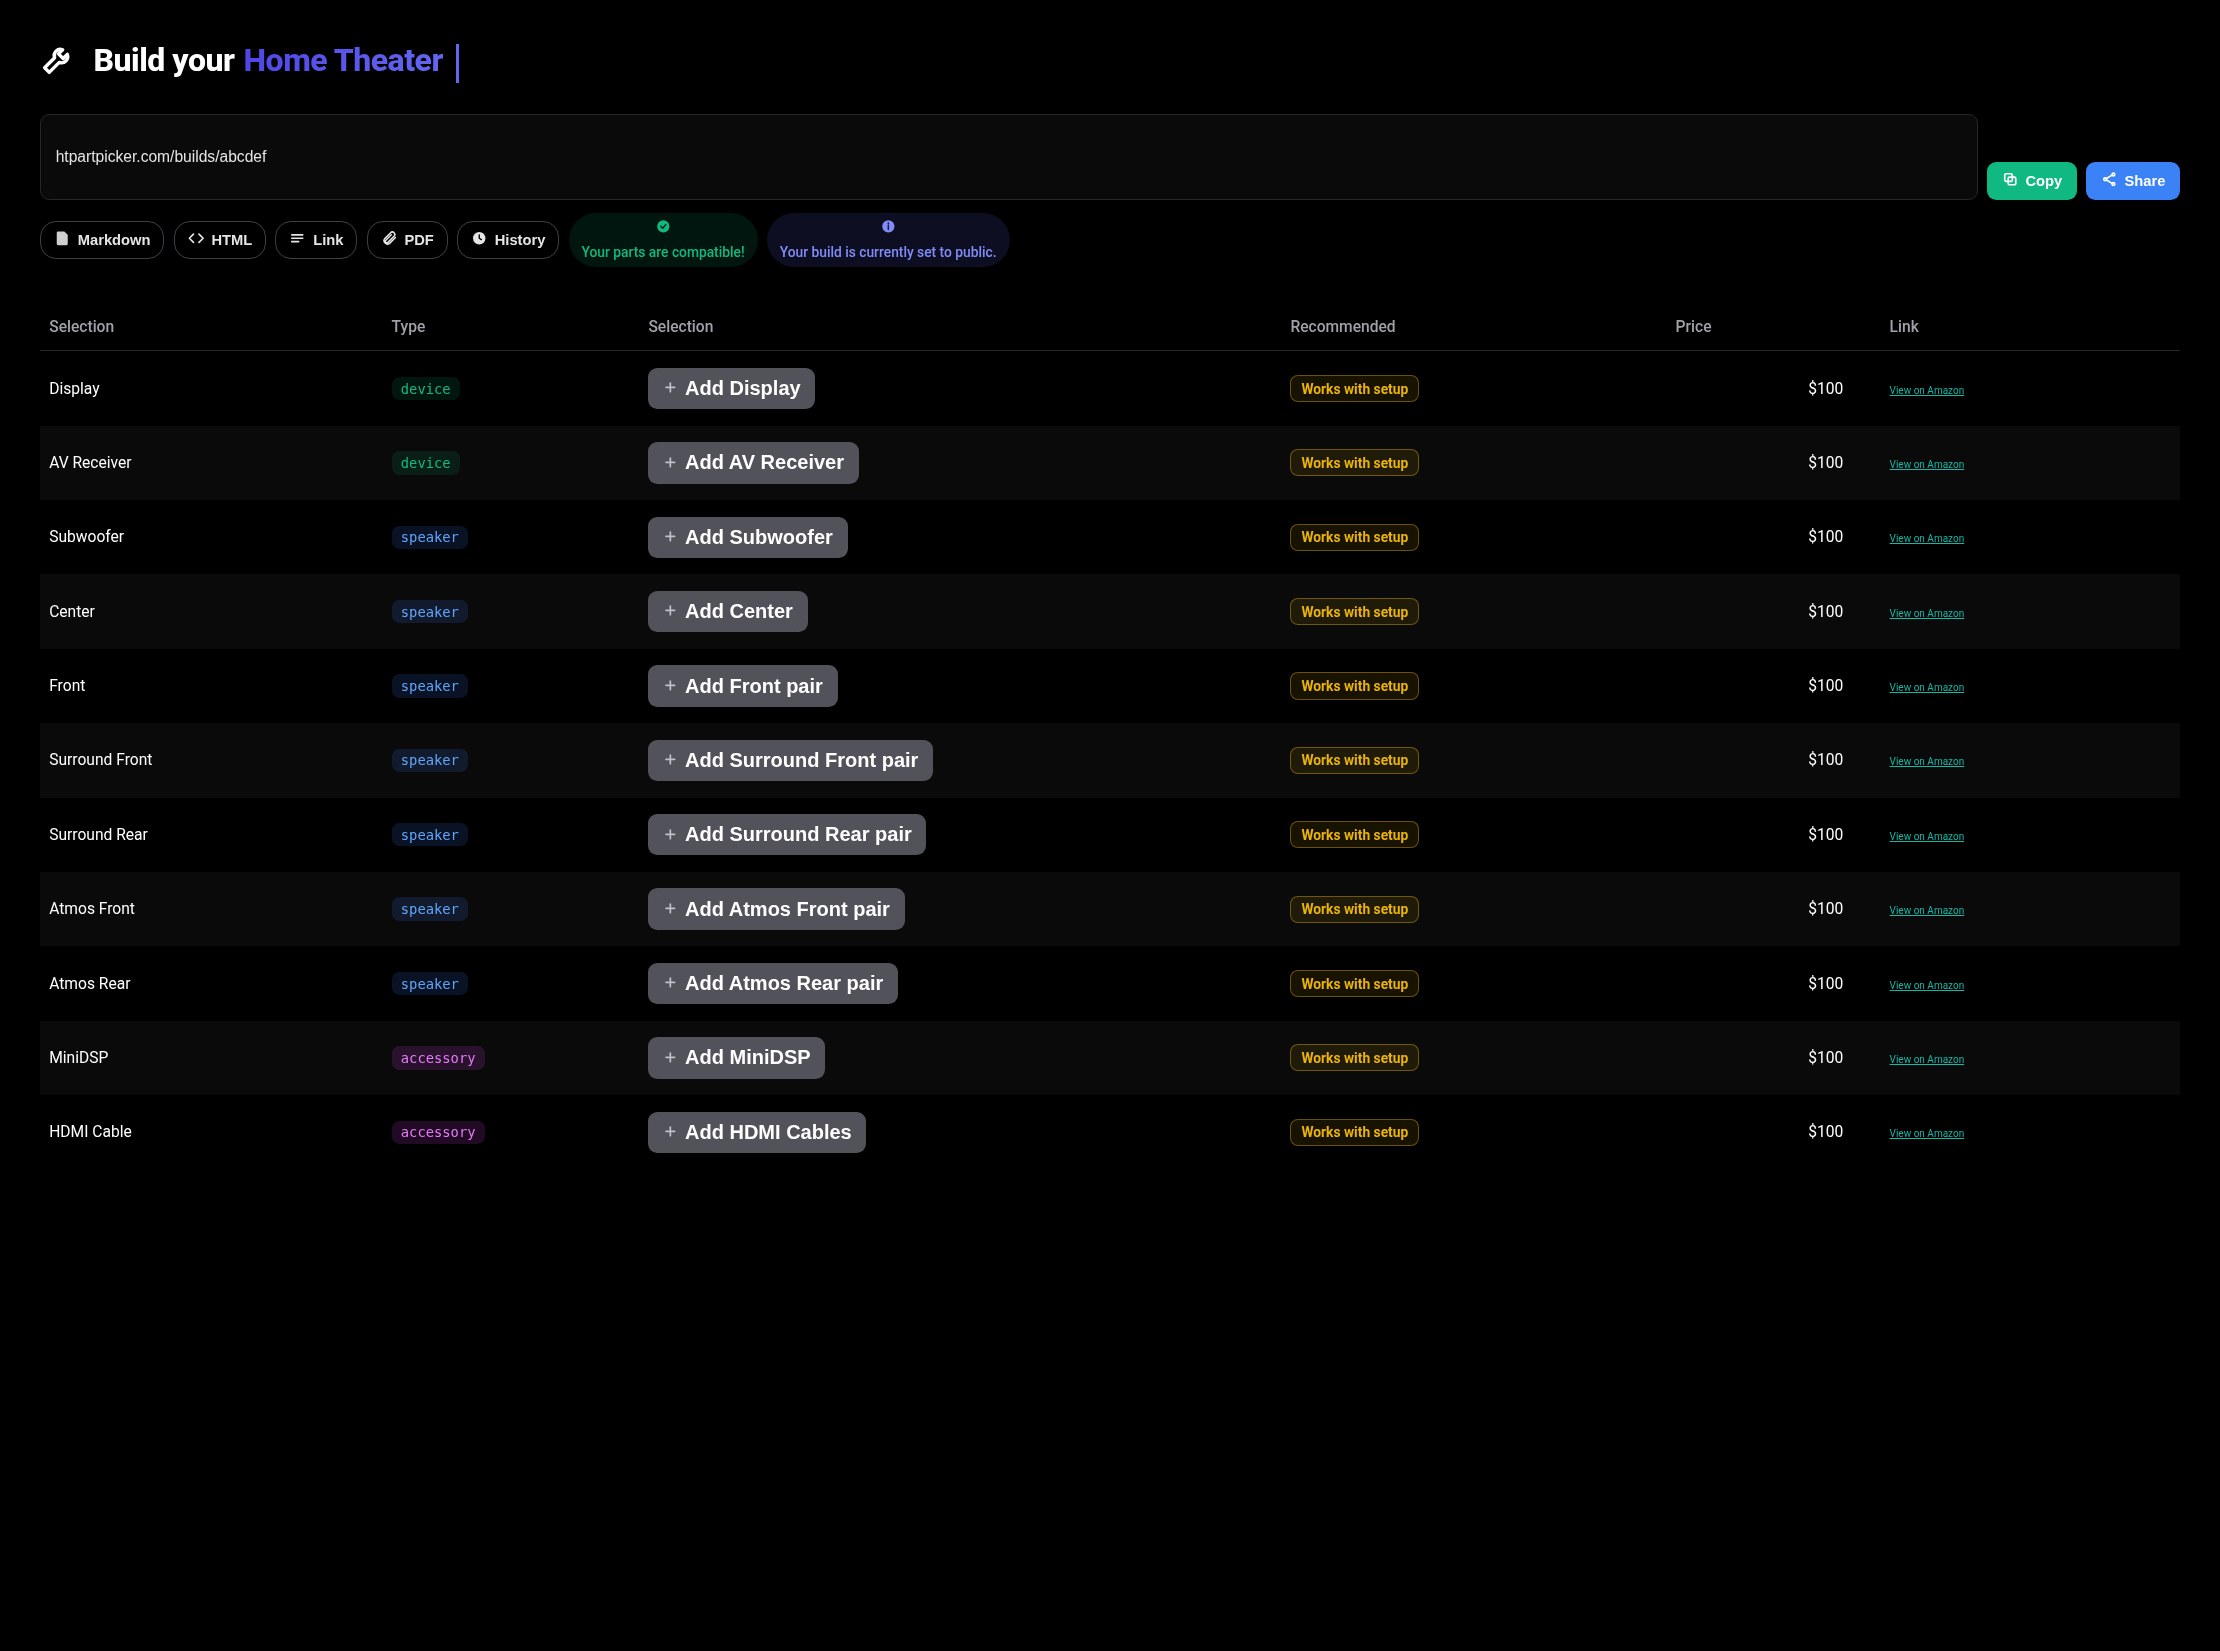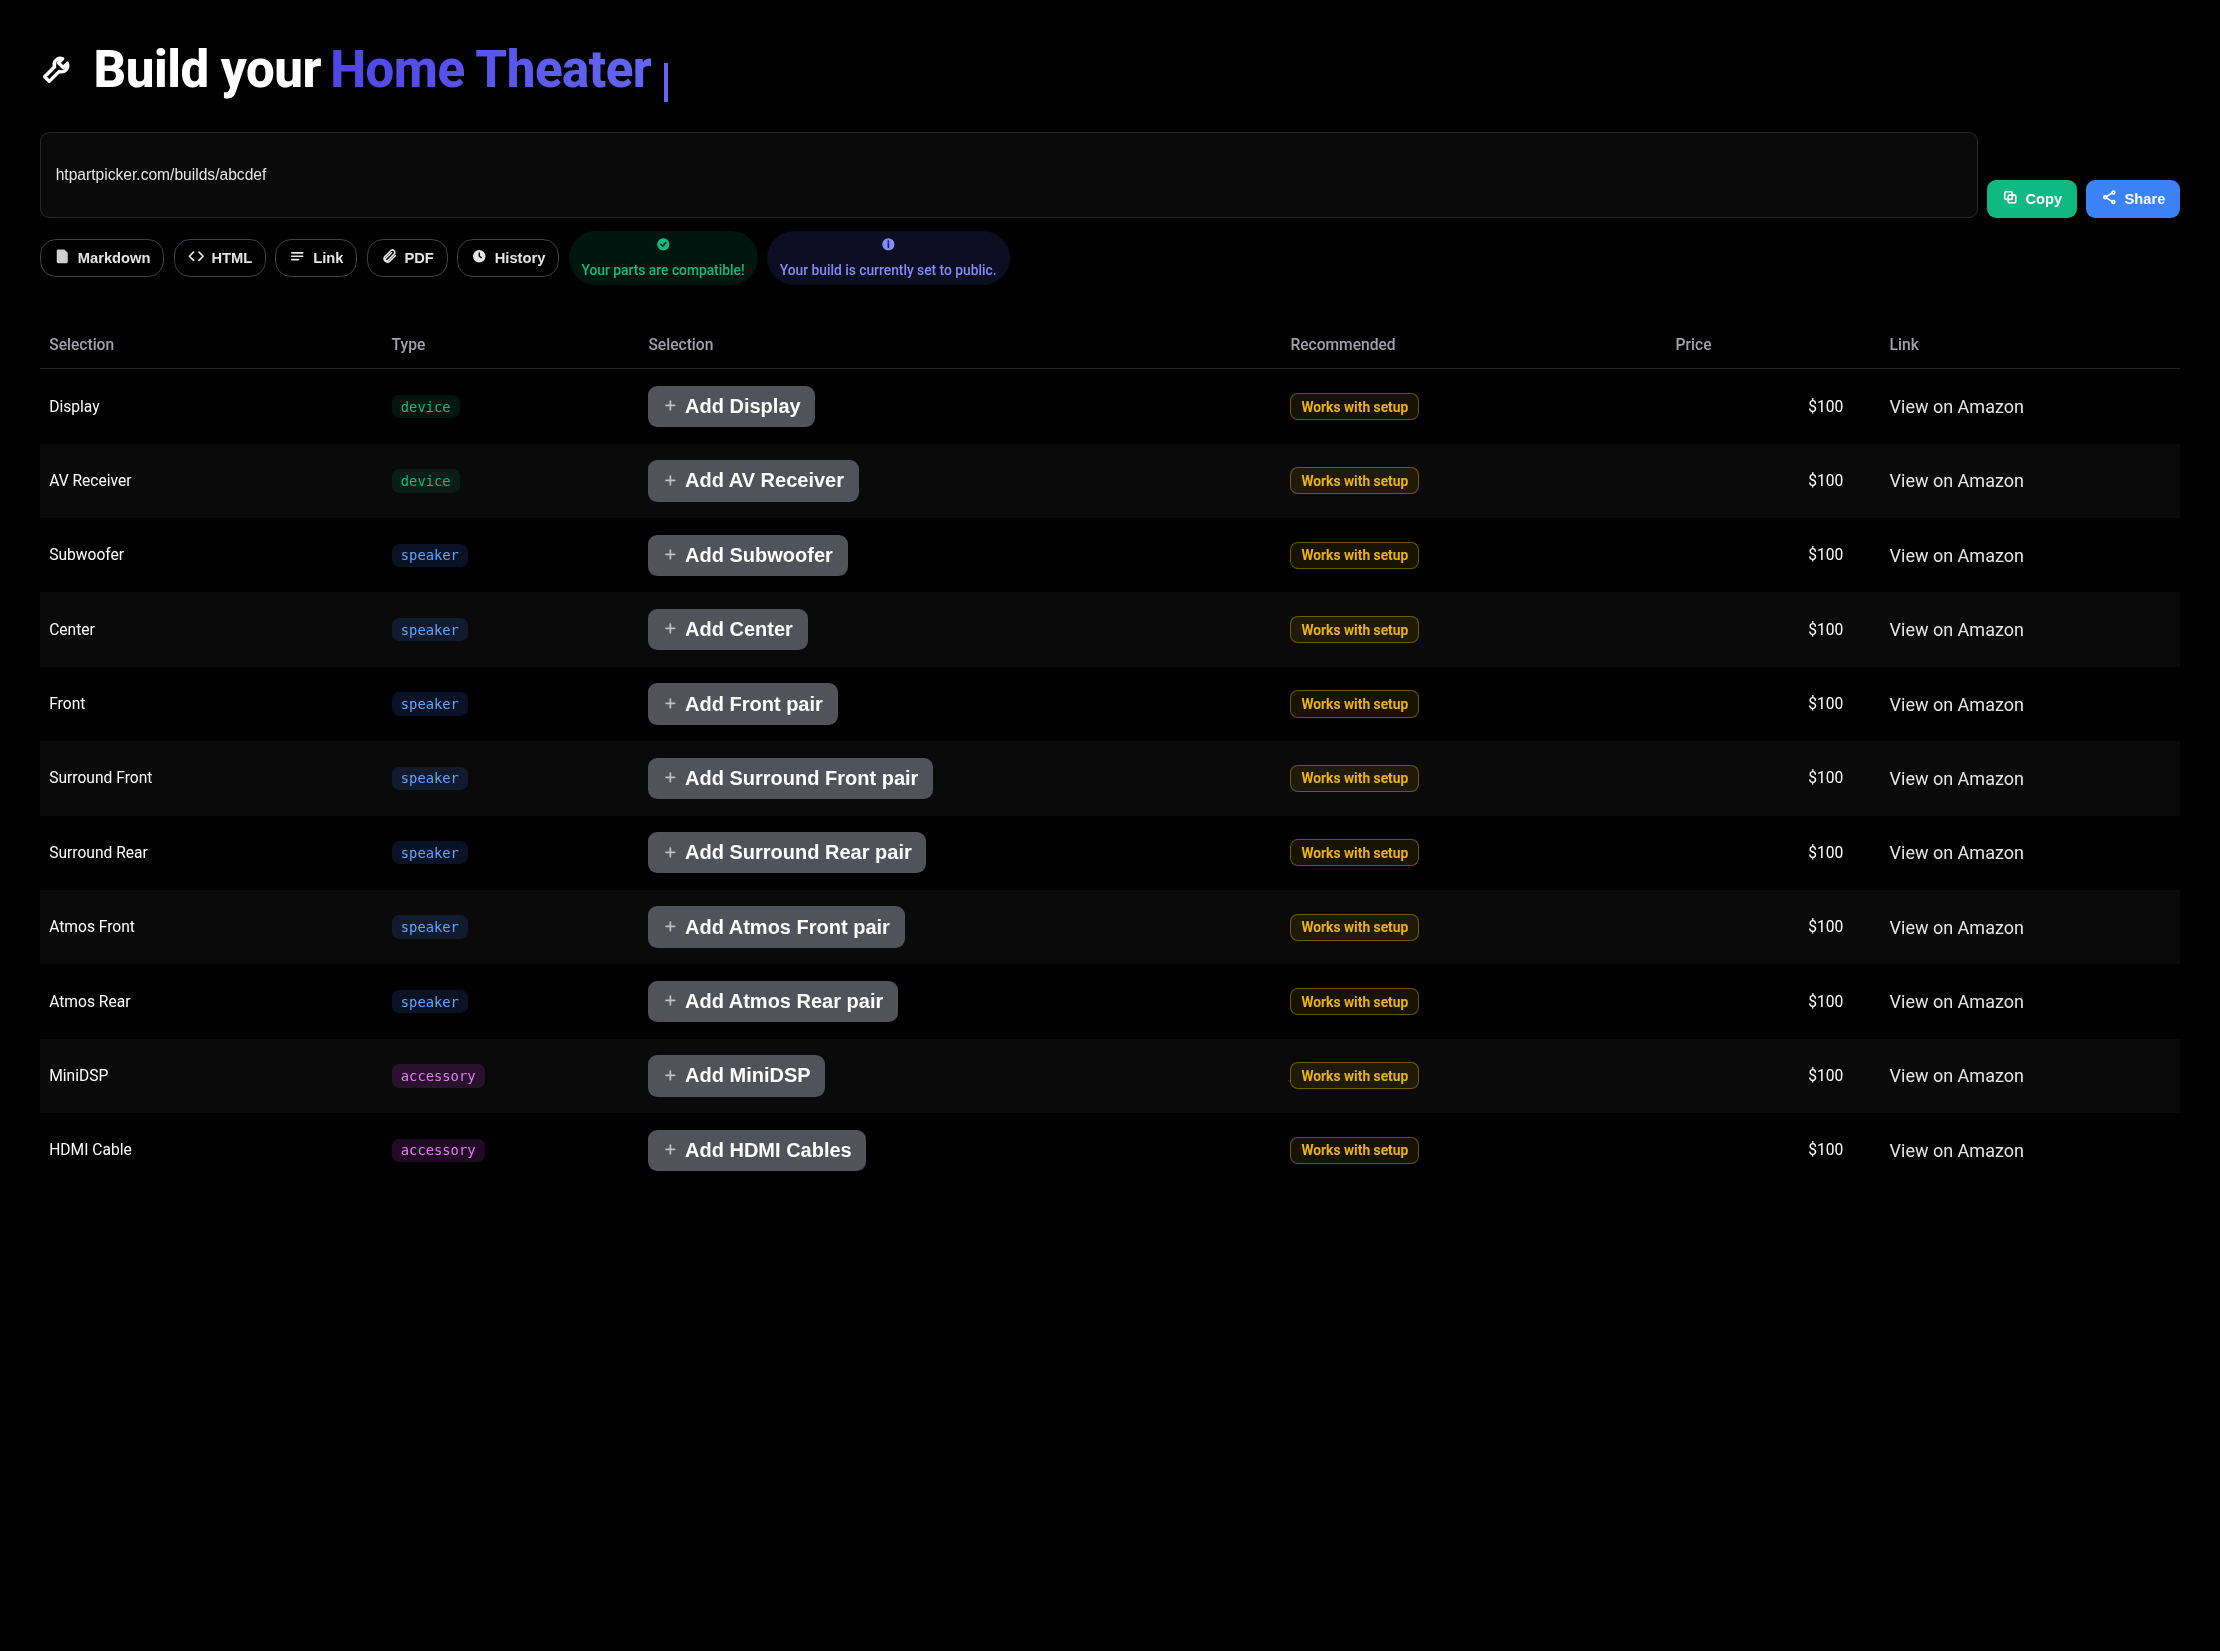--- a/index.html
+++ b/index.html
@@ -18,25 +18,25 @@
     display: flex;
     align-items: center;
     gap: 16.5px;
     margin-bottom: 33px;
   }
   .title-row svg {
     width: 37px;
     height: 37px;
   }
   h1 {
-    font-size: 51px;
+    font-size: 32px;
     font-weight: 800;
     letter-spacing: -0.5px;
     display: flex;
-    align-items: flex-end;
+    align-items: flex-start;
     gap: 9.2px;
   }
   .title-accent {
     background: linear-gradient(90deg, #4f46e5, #6366f1);
     -webkit-background-clip: text;
     background-clip: text;
     -webkit-text-fill-color: transparent;
   }
   .cursor {
     display: inline-block;
@@ -169,22 +169,23 @@
     display: inline-block;
     padding: 4.6px 10px;
     border-radius: 8px;
     background: rgba(234,179,8,0.1);
     border: 0.9px solid rgba(234,179,8,0.4);
     color: #eab308;
     font-size: 13.8px;
     font-weight: 700;
   }
   .view-link {
-    color: #e5e5e5;
-    font-size: 18px;
+    color: #14b8a6;
+    text-decoration: underline;
+    font-size: 10px;
     cursor: pointer;
   }
   .icon-sm { width: 16.5px; height: 16.5px; flex-shrink: 0; }
   .icon-sm-16 { width: 14.7px; height: 14.7px; flex-shrink: 0; }
 </style>
 </head>
 <body>
 
 <div class="title-row">
   <span>

